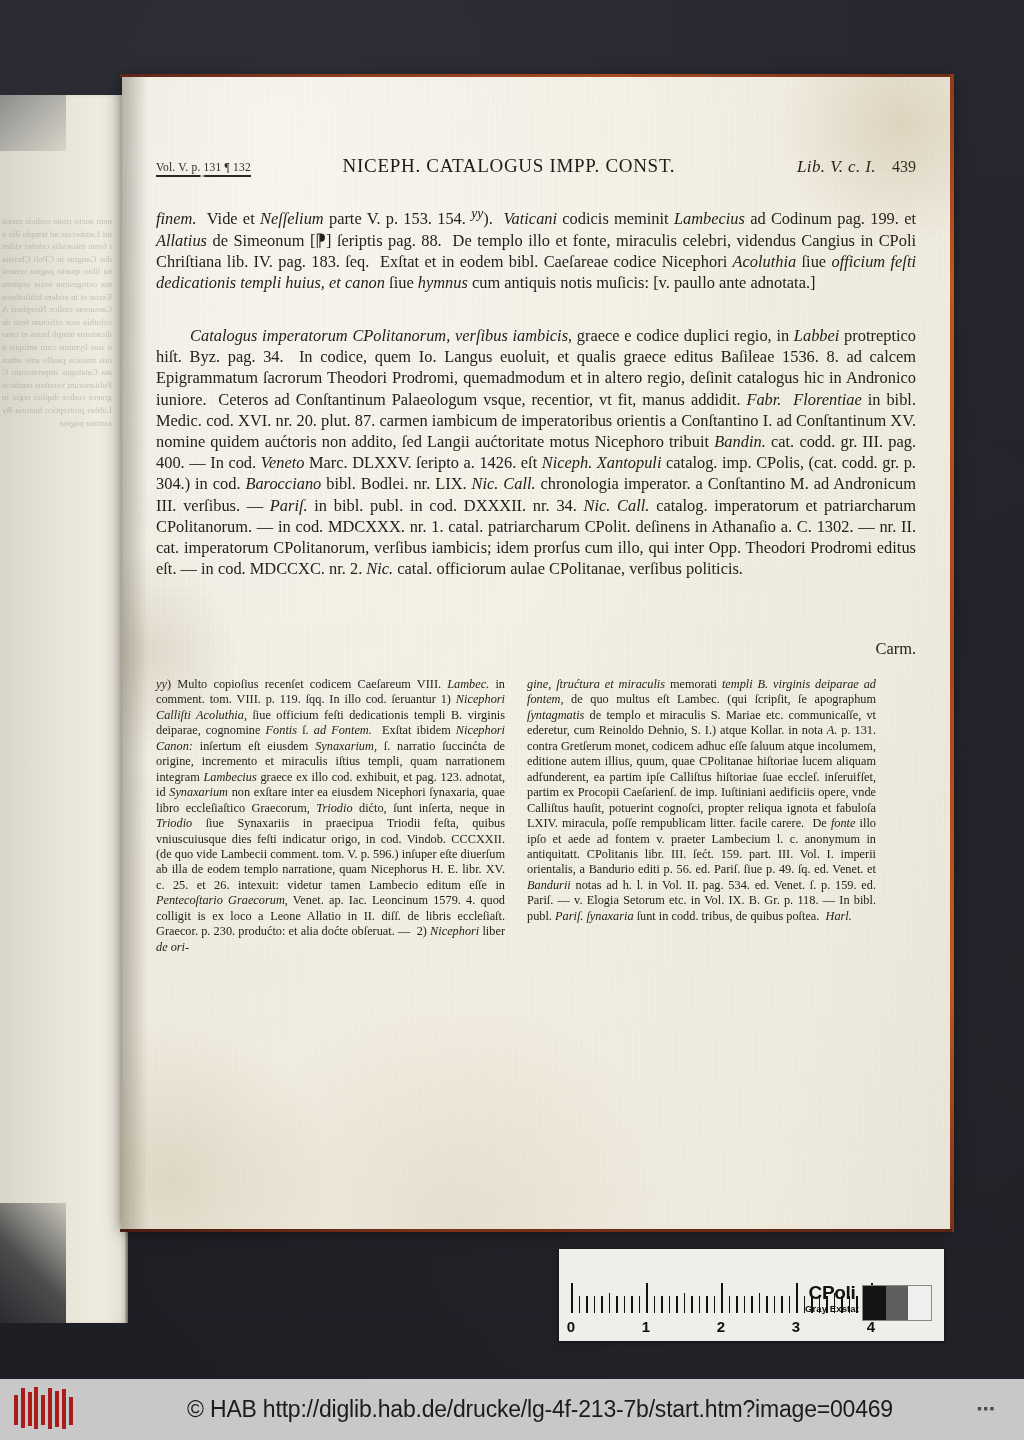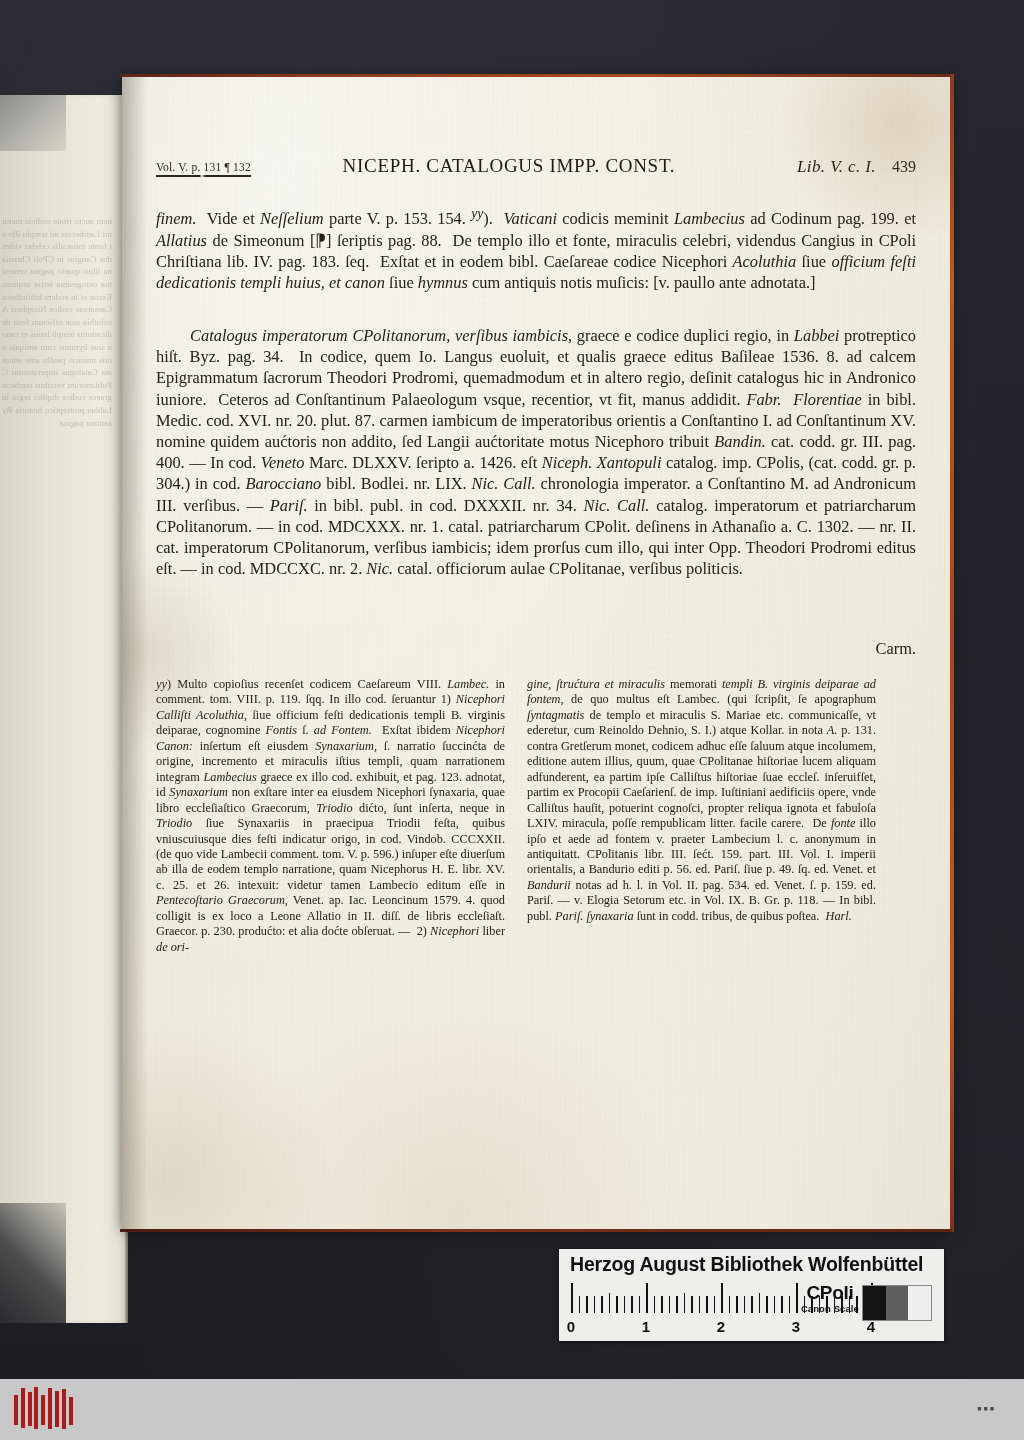--- a/index.html
+++ b/index.html
@@ -255,21 +255,20 @@
       </div>
 
     </div>
 
     <div class="gutter"></div>
     <div class="grain"></div>
     <div class="foxing"></div>
   </div>
 
   <div id="target">
-    <div class="tg-title">Herzog August Bibliothek Wolfenbüttel</div>
     <div class="ruler" id="ruler">
         <div class="tick" style="left: 0px; height: 30px;"></div>
         <div class="tick" style="left: 7.5px; height: 17px;"></div>
         <div class="tick" style="left: 15px; height: 17px;"></div>
         <div class="tick" style="left: 22.5px; height: 17px;"></div>
         <div class="tick" style="left: 30px; height: 17px;"></div>
         <div class="tick" style="left: 37.5px; height: 20px;"></div>
         <div class="tick" style="left: 45px; height: 17px;"></div>
         <div class="tick" style="left: 52.5px; height: 17px;"></div>
         <div class="tick" style="left: 60px; height: 17px;"></div>
@@ -306,21 +305,21 @@
         <div class="tick" style="left: 270px; height: 17px;"></div>
         <div class="tick" style="left: 277.5px; height: 17px;"></div>
         <div class="tick" style="left: 285px; height: 17px;"></div>
         <div class="tick" style="left: 292.5px; height: 17px;"></div>
         <div class="num" style="left: 225px;">3</div>
         <div class="tick" style="left: 300px; height: 30px;"></div>
         <div class="num" style="left: 300px;">4</div>
       </div>
     <div class="kodak">
       <div class="k1">CPoli</div>
-      <div class="k2">Canon Scale</div>
+      <div class="k2">Gray Exstat</div>
     </div>
     <div class="patch" id="patch">
         <span style="background: rgb(20, 20, 20); flex: 1 1 0%;"></span>
         <span style="background: rgb(94, 94, 94); flex: 1 1 0%;"></span>
         <span style="background: rgb(239, 239, 239); flex: 1 1 0%;"></span>
       </div>
   </div>
 </div>
 
 <div id="footer">
@@ -328,14 +327,15 @@
       <span style="left: 14px; top: 16px; height: 30px; background: rgb(168, 28, 28);"></span>
       <span style="left: 21px; top: 9px; height: 40px; background: rgb(168, 28, 28);"></span>
       <span style="left: 28px; top: 13px; height: 34px; background: rgb(168, 28, 28);"></span>
       <span style="left: 34px; top: 8px; height: 42px; background: rgb(168, 28, 28);"></span>
       <span style="left: 41px; top: 16px; height: 30px; background: rgb(168, 28, 28);"></span>
       <span style="left: 48px; top: 9px; height: 41px; background: rgb(168, 28, 28);"></span>
       <span style="left: 55px; top: 12px; height: 36px; background: rgb(168, 28, 28);"></span>
       <span style="left: 62px; top: 10px; height: 40px; background: rgb(168, 28, 28);"></span>
       <span style="left: 69px; top: 18px; height: 28px; background: rgb(168, 28, 28);"></span>
     </div>
+  <div class="url">© HAB http://diglib.hab.de/drucke/lg-4f-213-7b/start.htm?image=00469</div>
   <div class="mini">■■■</div>
 </div>
 
 </body></html>

